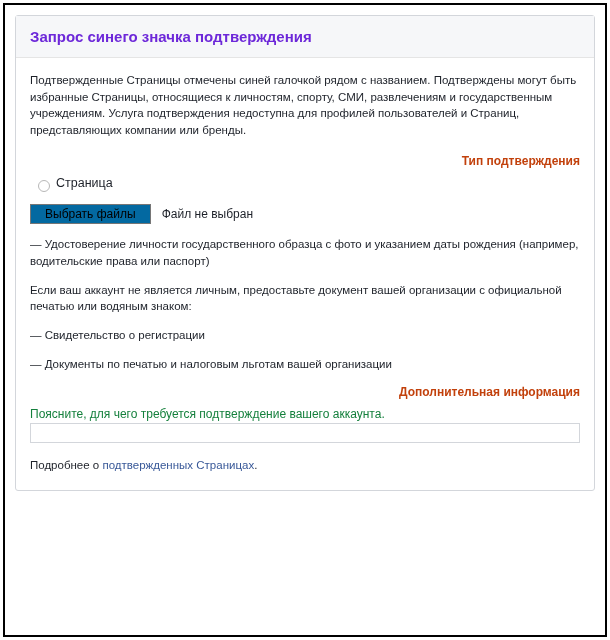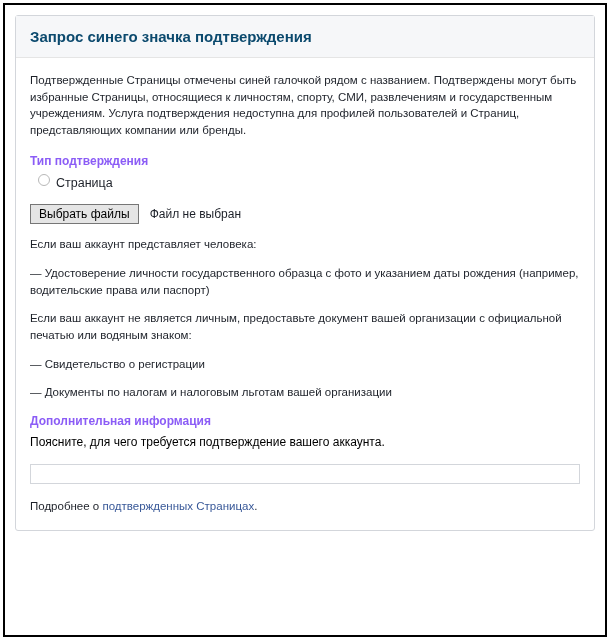--- a/index.html
+++ b/index.html
@@ -21,44 +21,45 @@
       background: #fff;
     }
     .card-header {
       background: #f6f7f9;
       border-bottom: 1px solid #e5e5e5;
       padding: 12px 14px;
     }
     .card-header h1 {
       font-size: 15px;
       font-weight: bold;
-      color: #0c4a6e;
+      color: #6d28d9;
     }
     .card-body {
       padding: 14px 14px 10px 14px;
       color: #1d2129;
       font-size: 11.5px;
       line-height: 1.45;
     }
     .intro {
       margin-bottom: 14px;
     }
     .section-label {
-      color: #8b5cf6;
+      color: #c2410c;
       font-size: 12px;
       font-weight: bold;
       margin-bottom: 4px;
       display: block;
+      text-align: right;
     }
     .radio-group {
       margin: 2px 0 12px 8px;
     }
     .radio-item {
       display: flex;
-      align-items: flex-start;
+      align-items: flex-end;
       margin-bottom: 2px;
     }
     .radio-circle {
       width: 12px;
       height: 12px;
       border: 1px solid #b8b8b8;
       border-radius: 50%;
       background: #fff;
       margin-right: 6px;
       flex-shrink: 0;
@@ -66,22 +67,22 @@
     .radio-label {
       font-size: 12.5px;
       color: #1d2129;
     }
     .file-row {
       margin-bottom: 12px;
     }
     .file-button {
       font-family: Arial, sans-serif;
       font-size: 12px;
-      padding: 2px 8px;
-      background: #e5e5e5;
+      padding: 2px 14px;
+      background: #0369a1;
       border: 1px solid #767676;
       cursor: pointer;
     }
     .file-status {
       font-size: 12px;
       margin-left: 8px;
     }
     .para {
       margin-bottom: 12px;
     }
@@ -90,23 +91,23 @@
     }
     .textarea {
       width: 100%;
       max-width: 550px;
       height: 20px;
       border: 1px solid #d3d6db;
       padding: 2px 4px;
       font-size: 12px;
     }
     .hint {
-      color: #000000;
+      color: #15803d;
       font-size: 12px;
-      margin-bottom: 12px;
+      margin-bottom: 0;
     }
     .more-link {
       font-size: 11.5px;
       margin-bottom: 6px;
     }
     .more-link a {
       color: #385898;
       text-decoration: none;
     }
   </style>
@@ -127,25 +128,24 @@
           <span class="radio-circle"></span>
           <span class="radio-label">Страница</span>
         </div>
       </div>
 
       <div class="file-row">
         <button class="file-button">Выбрать файлы</button>
         <span class="file-status">Файл не выбран</span>
       </div>
 
-      <p class="para">Если ваш аккаунт представляет человека:</p>
       <p class="para">— Удостоверение личности государственного образца с фото и указанием даты рождения (например, водительские права или паспорт)</p>
       <p class="para">Если ваш аккаунт не является личным, предоставьте документ вашей организации с официальной печатью или водяным знаком:</p>
       <p class="para">— Свидетельство о регистрации</p>
-      <p class="para">— Документы по налогам и налоговым льготам вашей организации</p>
+      <p class="para">— Документы по печатью и налоговым льготам вашей организации</p>
 
       <span class="section-label">Дополнительная информация</span>
       <div class="hint">Поясните, для чего требуется подтверждение вашего аккаунта.</div>
       <div class="textarea-wrap">
         <input type="text" class="textarea" style="">
       </div>
 
       <div class="more-link">
         <span>Подробнее о </span><a href="#">подтвержденных Страницах</a><span>.</span>
       </div>

